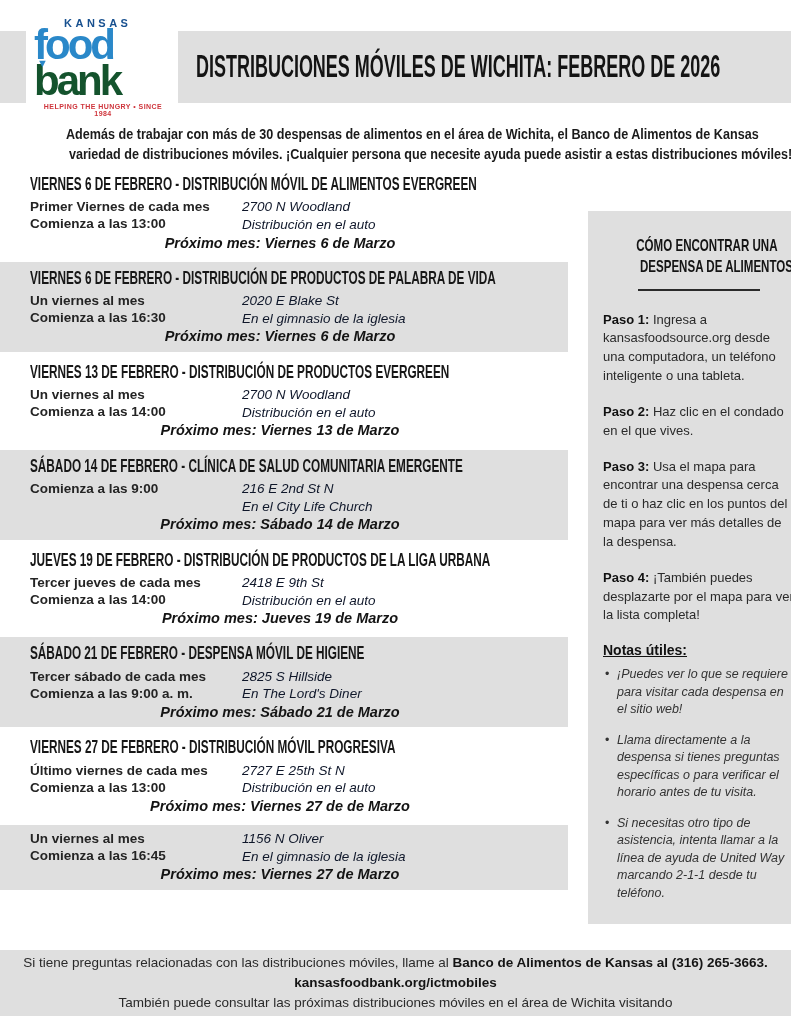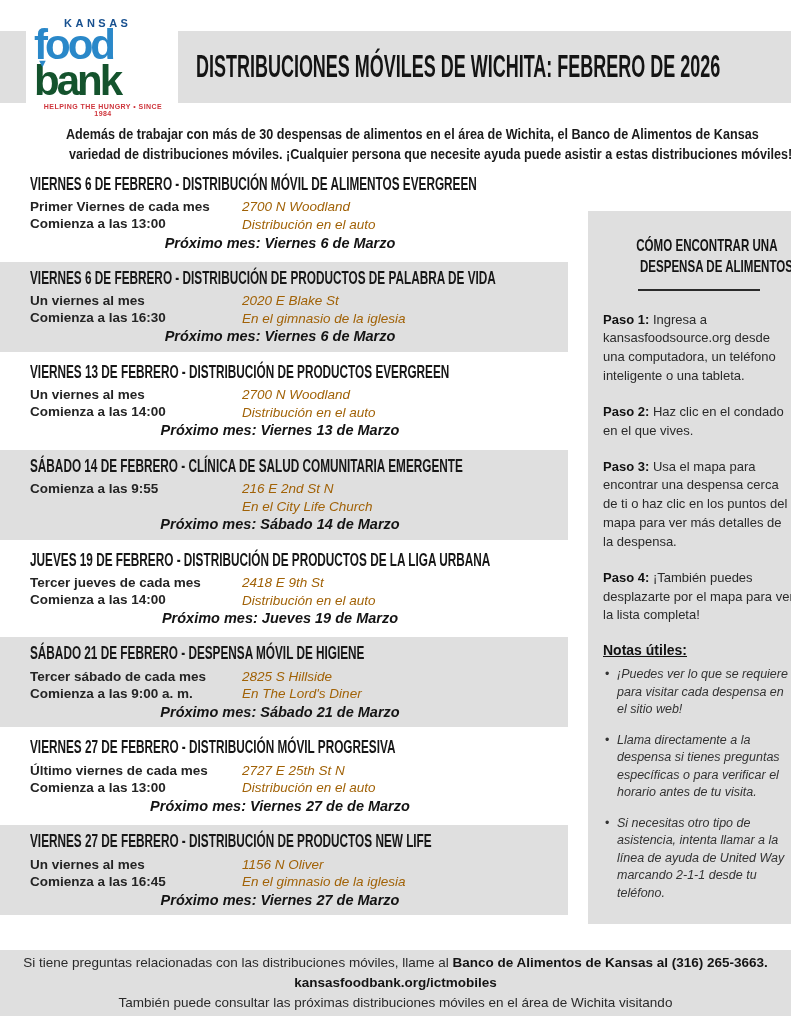--- a/index.html
+++ b/index.html
@@ -69,21 +69,21 @@
   .events { position: absolute; top: 168px; left: 0; width: 568px; }
   .event { padding: 5px 12px 6px 30px; margin-bottom: 4px; }
   .event.shaded { background: #dfdfdf; }
   .event-title {
     font-size: 19px; font-weight: bold; color: #171717;
     line-height: 1.18; margin-bottom: 3px;
   }
   .event-title .cx { transform: scaleX(.62); }
   .event-row { display: flex; }
   .event-left  { width: 204px; font-weight: bold; color: #242424; font-size: 13.5px; line-height: 1.26; }
-  .event-right { margin-left: 8px; font-style: italic; color: #a16207; font-size: 13.5px; line-height: 1.3; }
+  .event-right { margin-left: 8px; font-style: italic; color: #0f172a; font-size: 13.5px; line-height: 1.3; }
   .event-next {
     width: 500px; text-align: center;
     font-size: 14.5px; font-weight: bold; font-style: italic; color: #141414;
     margin-top: 1px; line-height: 1.2;
   }
 
   
   .sidebar {
     position: absolute; left: 588px; top: 211px; width: 221px; height: 713px;
     background: #dfdfdf; padding: 24px 14px 10px 15px;
@@ -189,21 +189,21 @@
             <div>Distribución en el auto</div>
           </div>
         </div>
         <div class="event-next">Próximo mes: Viernes 13 de Marzo</div>
       </section>
 
       <section class="event shaded">
         <h2 class="event-title"><span class="cx">SÁBADO 14 DE FEBRERO - CLÍNICA DE SALUD COMUNITARIA EMERGENTE</span></h2>
         <div class="event-row">
           <div class="event-left">
-            <div>Comienza a las 9:55</div>
+            <div>Comienza a las 9:00</div>
           </div>
           <div class="event-right">
             <div>216 E 2nd St N</div>
             <div>En el City Life Church</div>
           </div>
         </div>
         <div class="event-next">Próximo mes: Sábado 14 de Marzo</div>
       </section>
 
       <section class="event">
@@ -245,21 +245,20 @@
           </div>
           <div class="event-right">
             <div>2727 E 25th St N</div>
             <div>Distribución en el auto</div>
           </div>
         </div>
         <div class="event-next">Próximo mes: Viernes 27 de de Marzo</div>
       </section>
 
       <section class="event shaded">
-        <h2 class="event-title"><span class="cx">VIERNES 27 DE FEBRERO - DISTRIBUCIÓN DE PRODUCTOS NEW LIFE</span></h2>
         <div class="event-row">
           <div class="event-left">
             <div>Un viernes al mes</div>
             <div>Comienza a las 16:45</div>
           </div>
           <div class="event-right">
             <div>1156 N Oliver</div>
             <div>En el gimnasio de la iglesia</div>
           </div>
         </div>

